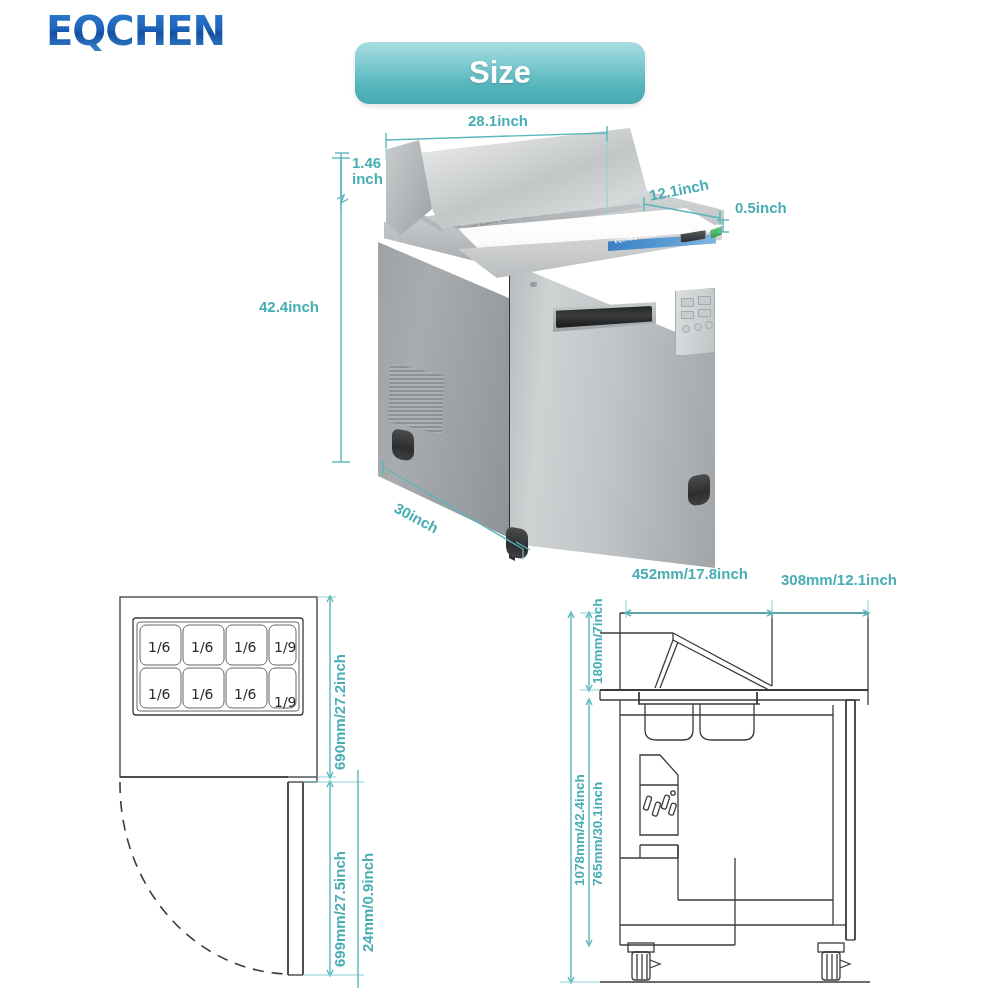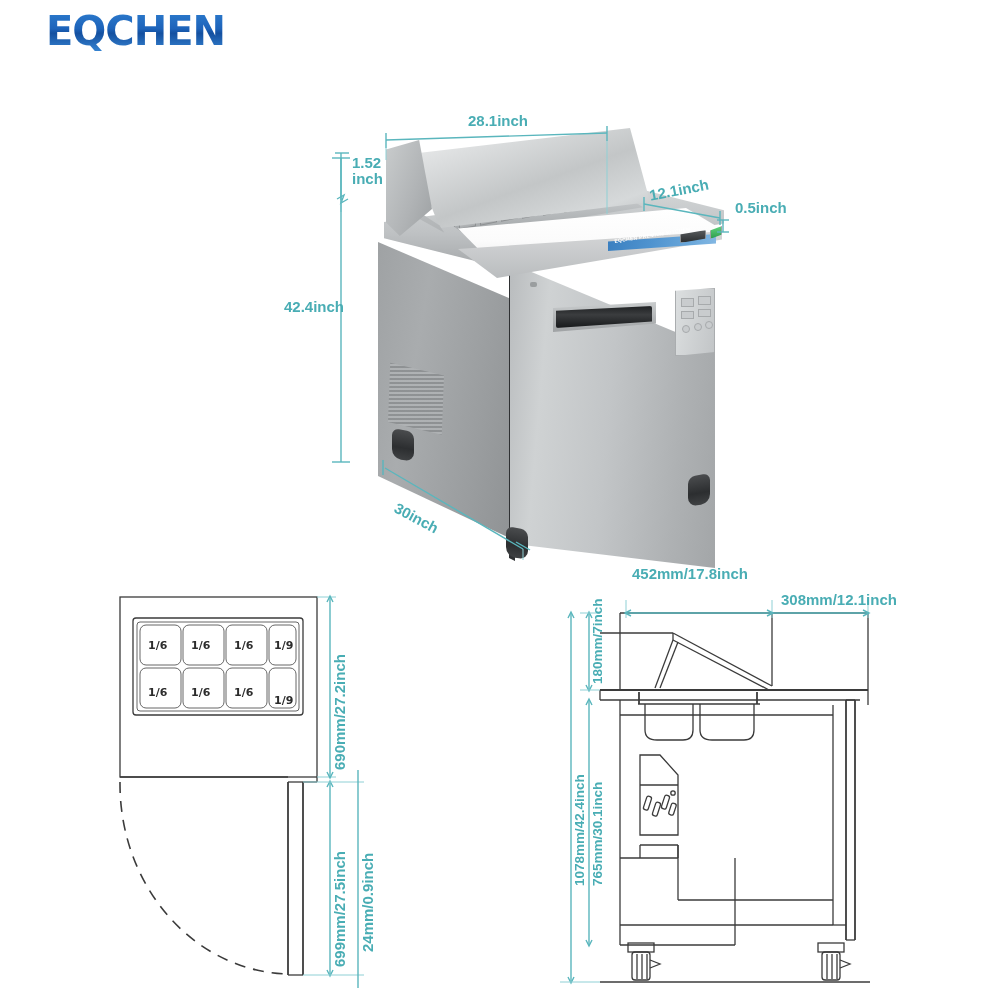--- a/index.html
+++ b/index.html
@@ -189,32 +189,35 @@
   #caster-fl { left: 136px; top: 398px; transform: skewY(10deg); }
   #caster-fr { left: 318px; top: 345px; transform: skewY(-10deg); }
 
   
   #rivet {
     left: 160px; top: 152px; width: 7px; height: 5px;
     background: #8f9294; border-radius: 2px; opacity: .8;
   }
 
   .pan-label {
-    position: absolute; font-size: 11px; font-weight: bold; color: #2c2c2c;
+    position: absolute; font-size: 14px; font-weight: normal; color: #2c2c2c;
     font-family: "DejaVu Sans", sans-serif;
   }
 </style>
 </head>
 <body>
 
 <div id="page">
 
   <div id="logo-shadow">EQCHEN</div>
   <div id="logo">EQCHEN</div>
 
+  <div id="size-banner">
+    <span class="label">Size</span>
+  </div>
 
   <div id="photo">
     <div class="panel" id="body-left"></div>
     <div class="panel" id="door-gap"></div>
     <div class="panel" id="body-front"></div>
     <div class="panel" id="vent"></div>
     <div class="panel" id="top-frame"></div>
     <div class="panel" id="wells">
       <div class="well" style="left:10px;top:22px"></div>
       <div class="well" style="left:31px;top:18px"></div>
@@ -415,44 +418,44 @@
 
     <line class="dline" x1="571" y1="613" x2="571" y2="982"></line>
     <path class="dline" d="M568 618 l3 -6 l3 6"></path>
     <path class="dline" d="M568 977 l3 6 l3 -6"></path>
     <line class="dthin" x1="560" y1="982" x2="600" y2="982"></line>
   </svg>
 
   <div class="dim" style="left:468px; top:113px">28.1inch</div>
 
   <div class="dim" style="left:352px; top:155px; text-align:left">
-    <div>1.52</div>
+    <div>1.46</div>
     <div>inch</div>
   </div>
 
   <div class="dim" style="left:648px; top:188px; transform:rotate(-11deg); transform-origin:0 0">12.1inch</div>
 
   <div class="dim" style="left:735px; top:200px">0.5inch</div>
 
-  <div class="dim" style="left:284px; top:299px">42.4inch</div>
+  <div class="dim" style="left:259px; top:299px">42.4inch</div>
 
   <div class="dim" style="left:399px; top:500px; transform:rotate(28deg); transform-origin:0 0">30inch</div>
 
   <div class="pan-label" style="left:148px; top:639px">1/6</div>
   <div class="pan-label" style="left:191px; top:639px">1/6</div>
   <div class="pan-label" style="left:234px; top:639px">1/6</div>
   <div class="pan-label" style="left:274px; top:639px">1/9</div>
   <div class="pan-label" style="left:148px; top:686px">1/6</div>
   <div class="pan-label" style="left:191px; top:686px">1/6</div>
   <div class="pan-label" style="left:234px; top:686px">1/6</div>
   <div class="pan-label" style="left:274px; top:694px">1/9</div>
 
   <div class="dim vert" style="left:332px; top:770px; transform:rotate(-90deg)">690mm/27.2inch</div>
   <div class="dim vert" style="left:332px; top:967px; transform:rotate(-90deg)">699mm/27.5inch</div>
   <div class="dim vert" style="left:360px; top:952px; transform:rotate(-90deg)">24mm/0.9inch</div>
 
   <div class="dim" style="left:632px; top:566px">452mm/17.8inch</div>
-  <div class="dim" style="left:781px; top:592px">308mm/12.1inch</div>
+  <div class="dim" style="left:781px; top:572px">308mm/12.1inch</div>
   <div class="dim vert sm" style="left:591px; top:684px; transform:rotate(-90deg)">180mm/7inch</div>
   <div class="dim vert sm" style="left:573px; top:886px; transform:rotate(-90deg)">1078mm/42.4inch</div>
   <div class="dim vert sm" style="left:591px; top:886px; transform:rotate(-90deg)">765mm/30.1inch</div>
 
 </div>
 
 </body></html>

